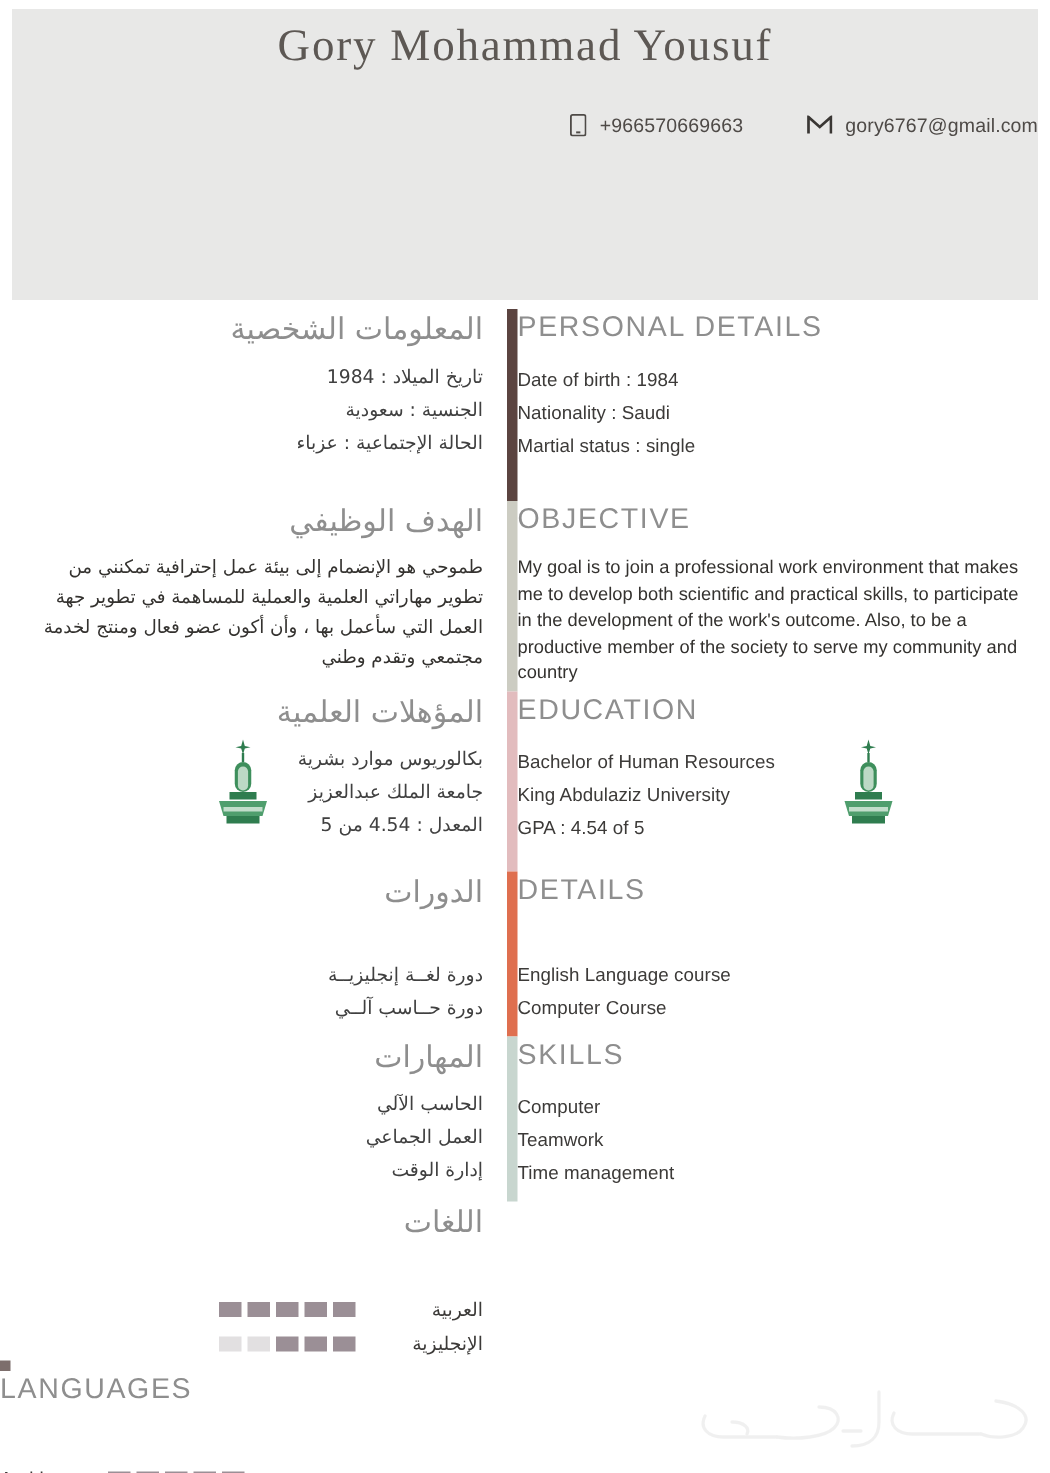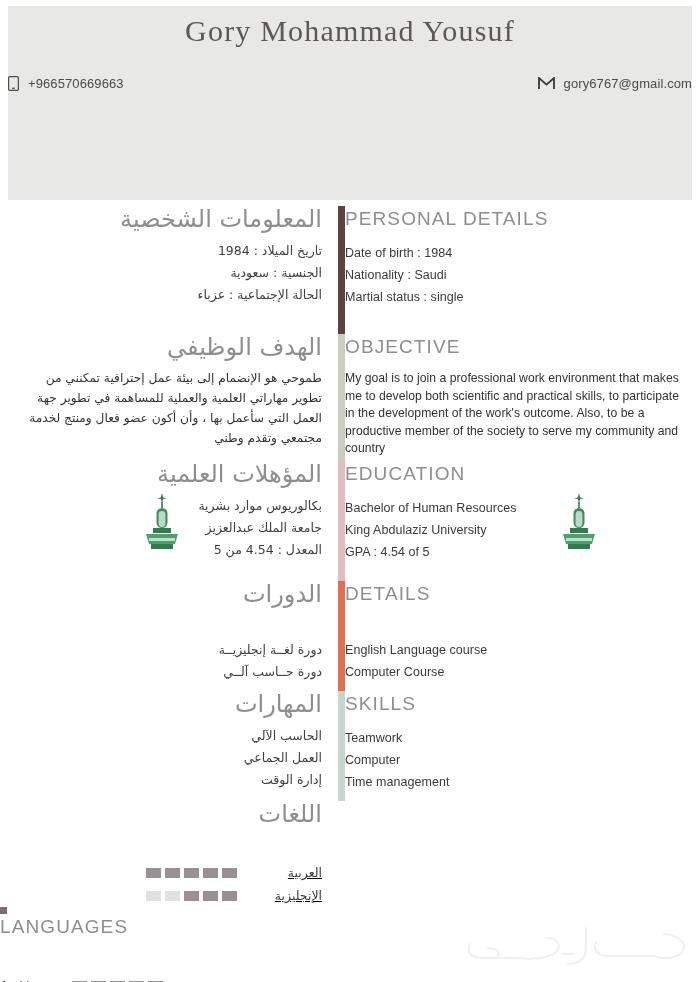--- a/index.html
+++ b/index.html
@@ -47,21 +47,21 @@
     font-size: 30px;
     line-height: 38px;
     color: #5d5854;
     font-family: "Liberation Serif", "DejaVu Serif", serif;
     letter-spacing: 1.2px;
   }
 
   .contact-row {
     margin-top: 26px;
     display: flex;
-    justify-content: space-between;
+    justify-content: flex-end;
     align-items: center;
     gap: 42px;
   }
   .contact-item {
     display: flex;
     align-items: center;
     gap: 9px;
     font-size: 13px;
     color: #4e4a47;
     letter-spacing: 0.1px;
@@ -95,21 +95,21 @@
   }
 
   .head-en {
     font-size: 19px;
     letter-spacing: 1.1px;
     color: #8e8e8e;
     font-weight: 400;
     line-height: 26px;
   }
   .head-ar {
-    font-size: 24px;
+    font-size: 20px;
     color: #8e8e8e;
     font-weight: 400;
     line-height: 26px;
   }
 
   .line-en {
     font-size: 12.5px;
     color: #3c3a38;
     line-height: 22px;
     letter-spacing: 0.05px;
@@ -158,21 +158,20 @@
     gap: 20px;
     height: 23px;
   }
   .lang-row-ar {
     display: flex;
     align-items: center;
     justify-content: flex-start;
     gap: 25px;
     height: 23px;
     direction: rtl;
-    text-decoration: underline;
   }
   .lang-label {
     font-size: 12.5px;
     color: #3c3a38;
     width: 52px;
   }
   .lang-label-ar {
     font-size: 12.5px;
     color: #3c3a38;
     width: 60px;
@@ -328,22 +327,22 @@
         <div class="pad-top-ar">
           <div class="line-ar">الحاسب الآلي</div>
           <div class="line-ar">العمل الجماعي</div>
           <div class="line-ar">إدارة الوقت</div>
         </div>
       </div>
       <div class="divider" style="background:#c8d6cf;"></div>
       <div class="col-en">
         <div class="head-en">SKILLS</div>
         <div class="pad-top-en">
+          <div class="line-en">Computer</div>
           <div class="line-en">Teamwork</div>
-          <div class="line-en">Computer</div>
           <div class="line-en">Time management</div>
         </div>
       </div>
     </div>
 
     <div class="section" style="height:118px;flex-direction:column;">
       <div class="col-ar">
         <div class="head-ar">اللغات</div>
         <div style="padding-top:34px;">
           <div class="lang-row-ar">

